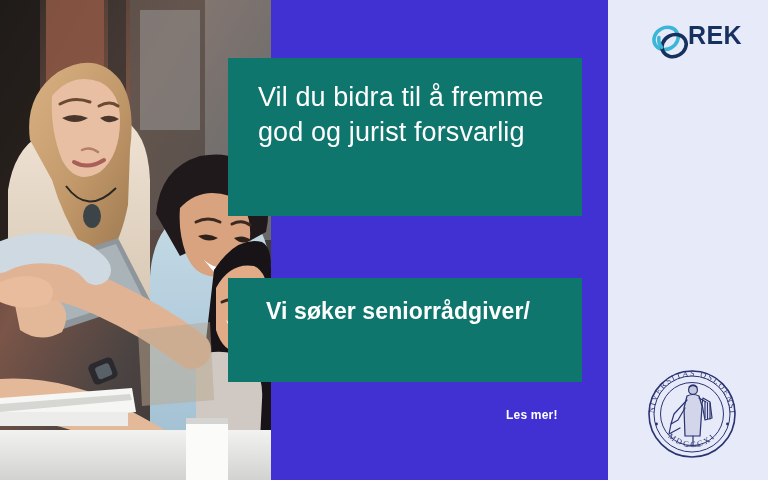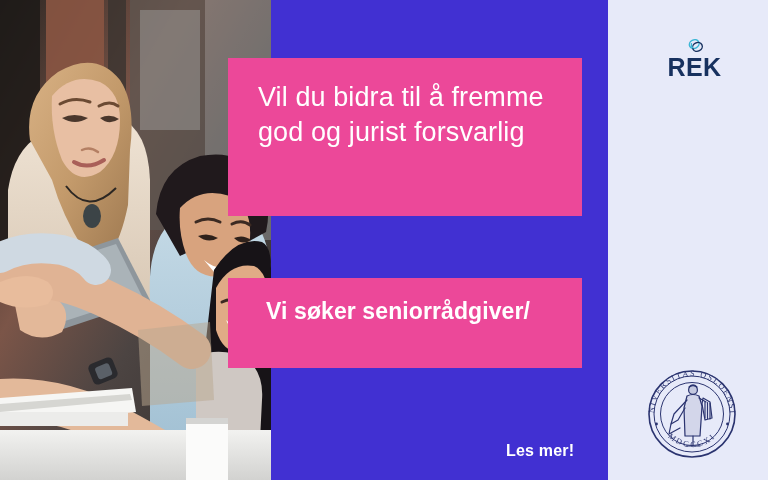--- a/index.html
+++ b/index.html
@@ -40,35 +40,35 @@
     background: #6d6a68;
   }
   .photo-inner {
     position: absolute;
     inset: 0;
   }
 
   
   .panel {
     position: absolute;
-    background: #ec4899;
+    background: #0f766e;
     box-sizing: border-box;
   }
   .panel-question {
     left: 228px;
     top: 58px;
     width: 354px;
     height: 158px;
     padding: 22px 26px 0 30px;
   }
   .panel-position {
     left: 228px;
     top: 278px;
     width: 354px;
-    height: 90px;
+    height: 104px;
     padding: 18px 42px 0 38px;
   }
 
   .headline {
     margin: 0;
     color: #ffffff;
     font-size: 27px;
     line-height: 35px;
     font-weight: 400;
     letter-spacing: 0.1px;
@@ -79,38 +79,36 @@
     font-size: 23px;
     line-height: 31px;
     font-weight: bold;
     letter-spacing: 0.1px;
   }
 
   
   .cta {
     position: absolute;
     left: 506px;
-    top: 442px;
+    top: 408px;
     color: #ffffff;
-    font-size: 16px;
+    font-size: 12px;
     font-weight: bold;
     letter-spacing: 0.2px;
     text-decoration: none;
   }
 
   
   .rek-logo {
     position: absolute;
     left: 650px;
-    top: 38px;
+    top: 21px;
     width: 92px;
     height: 44px;
     display: flex;
-    align-items: center;
-    flex-direction: column;
   }
   .rek-mark { display: block; }
   .rek-word {
     color: #17315f;
     font-size: 25px;
     font-weight: bold;
     letter-spacing: 0.4px;
     margin-left: -3px;
   }
 

